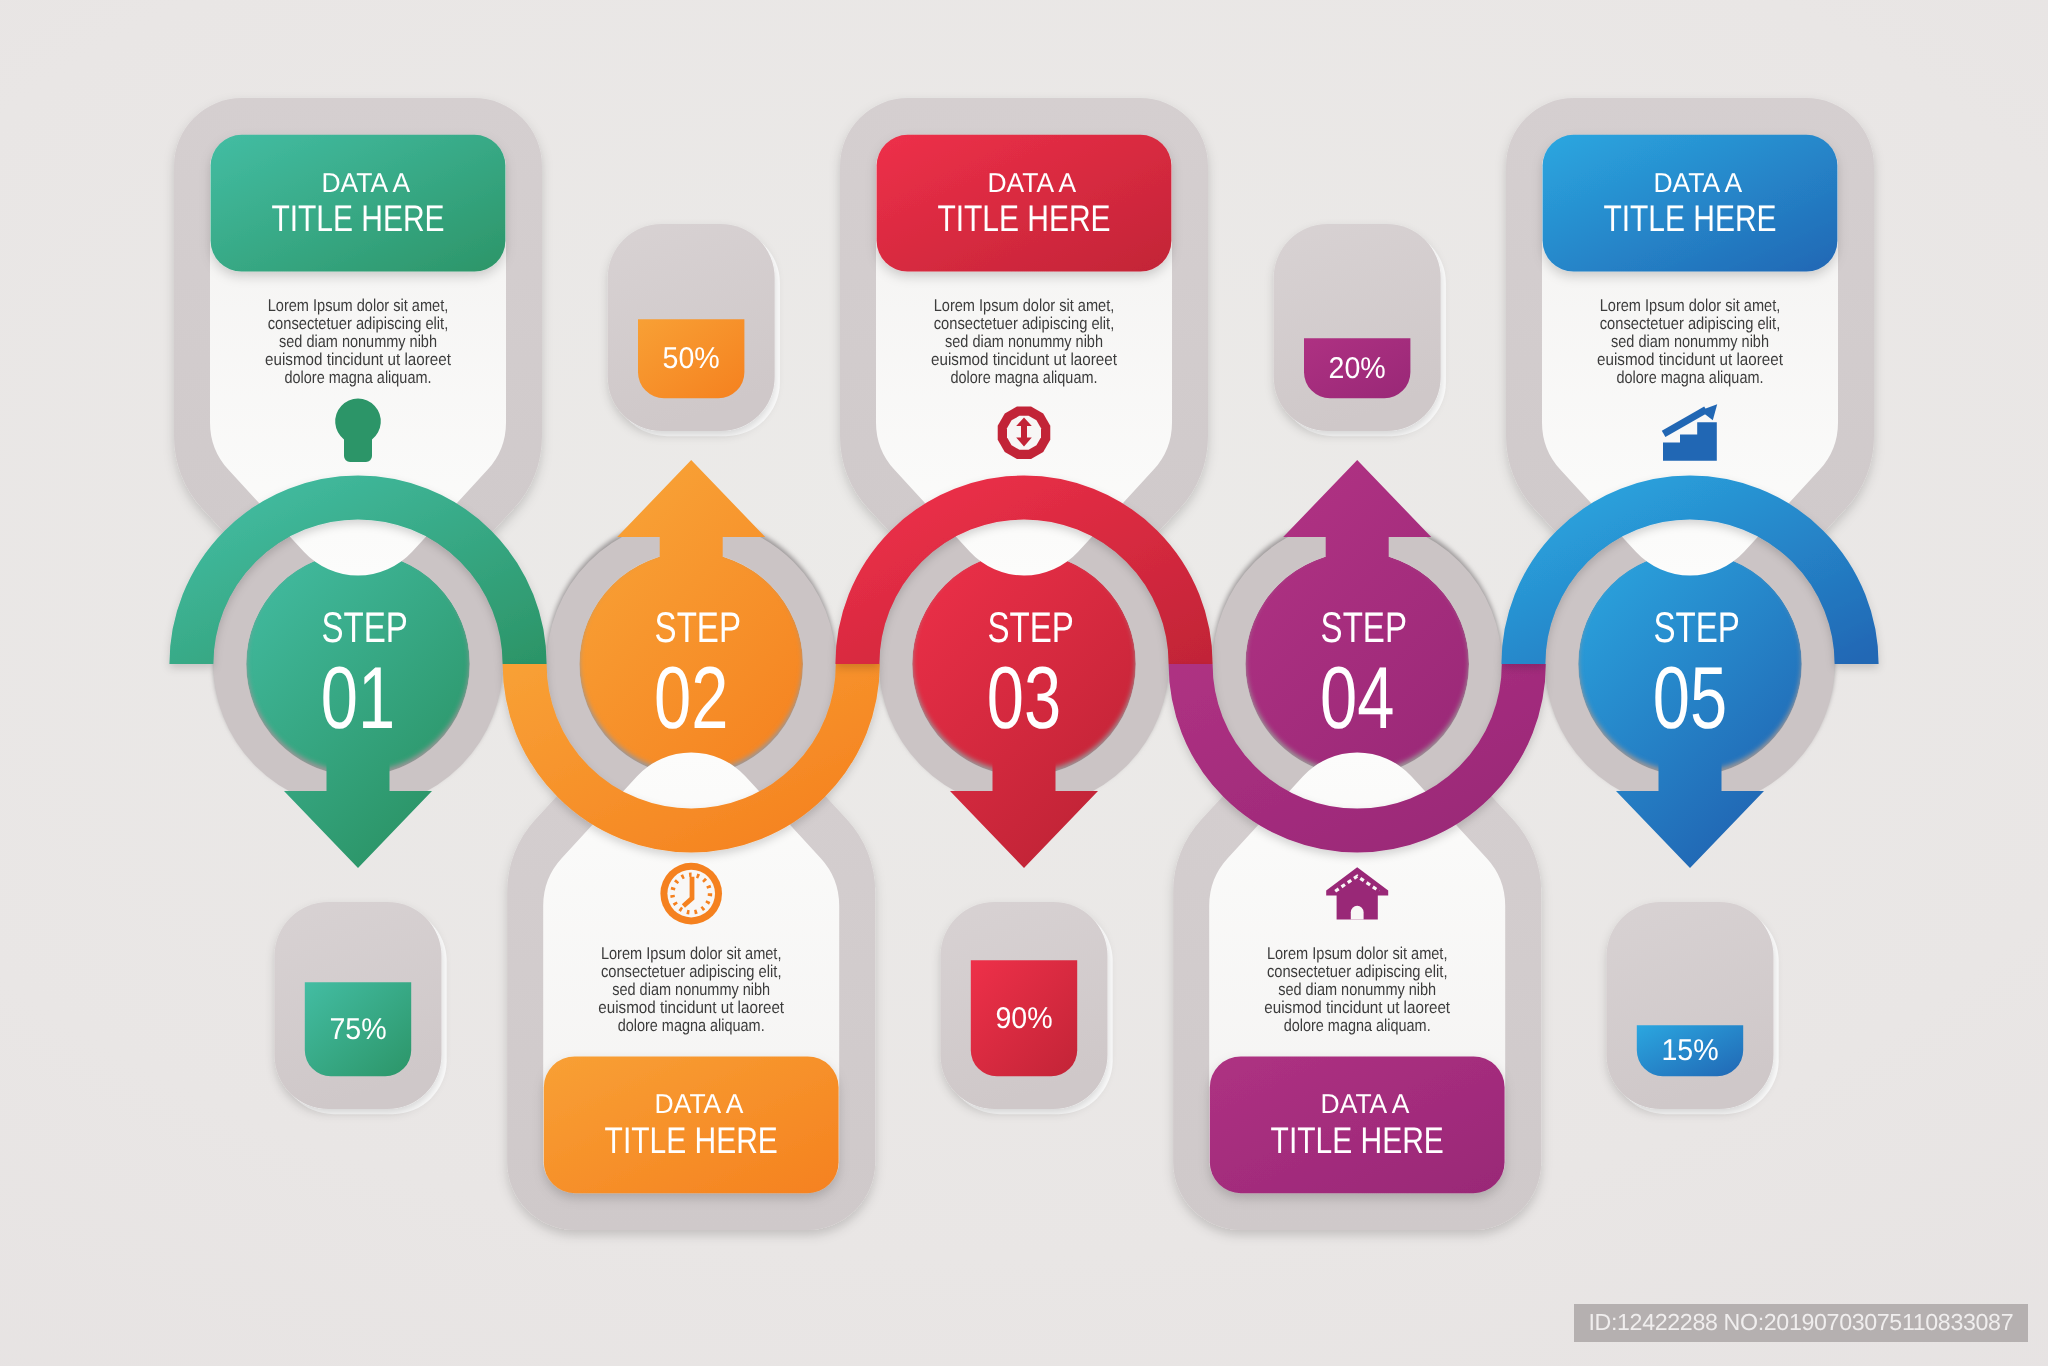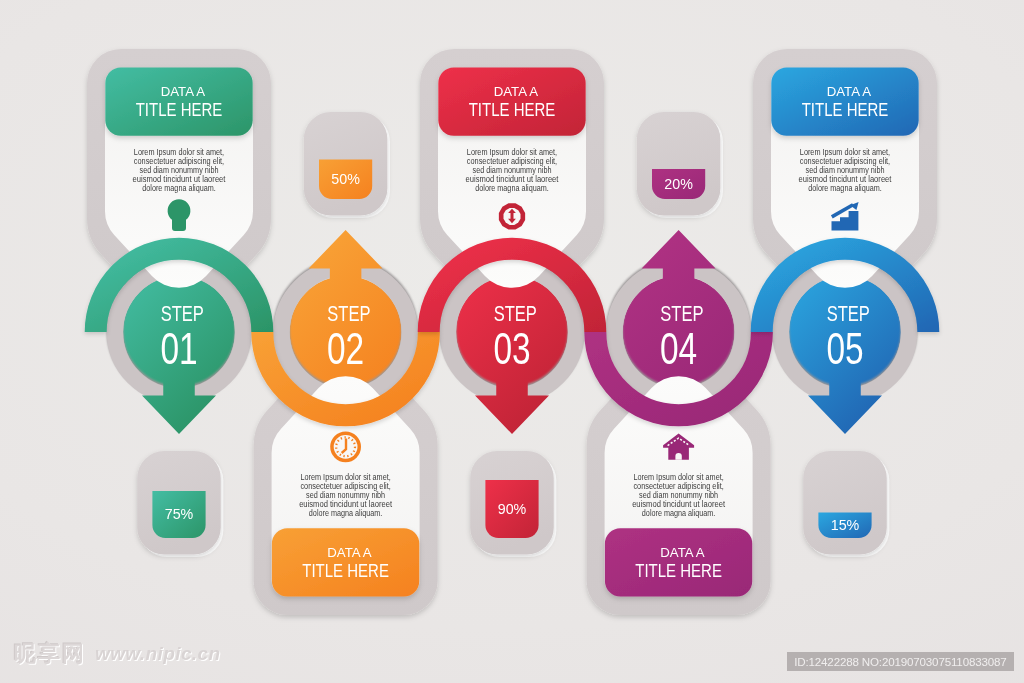--- a/index.html
+++ b/index.html
@@ -254,18 +254,14 @@
         <path d="M 652 169.1 L 705.2 169.1 L 705.2 186.1 A 13 13 0 0 1 692.2 199.1 L 665 199.1 A 13 13 0 0 1 652 186.1 Z" fill="url(#g3)"></path>
         <text x="678.6" y="188.9" text-anchor="middle" font-size="15" fill="#ffffff" textLength="28.6" lengthAdjust="spacingAndGlyphs">20%</text>
       </g>
       <g>
         <rect x="805.85" y="453.6" width="83.5" height="103.5" rx="27" ry="27" fill="#fdfdfd"></rect>
         <rect x="803.25" y="451" width="83.5" height="103.5" rx="27" ry="27" fill="url(#badgeg)" filter="url(#sh-badge)"></rect>
         <path d="M 818.4 512.6 L 871.6 512.6 L 871.6 525.1 A 13 13 0 0 1 858.6 538.1 L 831.4 538.1 A 13 13 0 0 1 818.4 525.1 Z" fill="url(#g4)"></path>
         <text x="845" y="530.15" text-anchor="middle" font-size="15" fill="#ffffff" textLength="28.6" lengthAdjust="spacingAndGlyphs">15%</text>
       </g>
     </svg>
-  <div class="wm">
-    <span class="wm-logo">昵享网</span>
-    <span class="wm-url">www.nipic.cn</span>
-  </div>
   <div class="idbadge">ID:12422288 NO:20190703075110833087</div>
 </div>
 
 </body></html>

